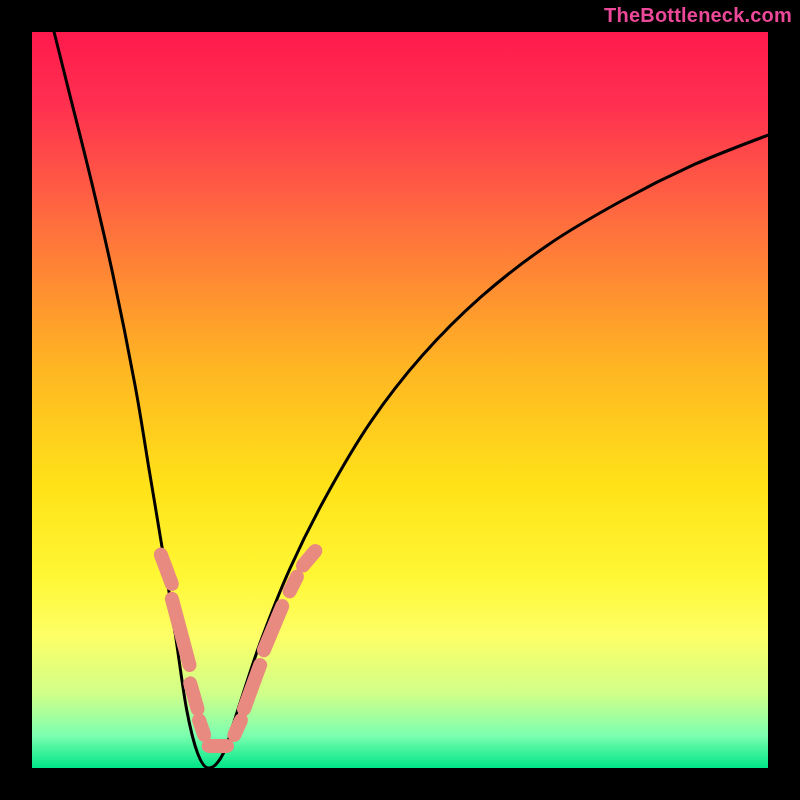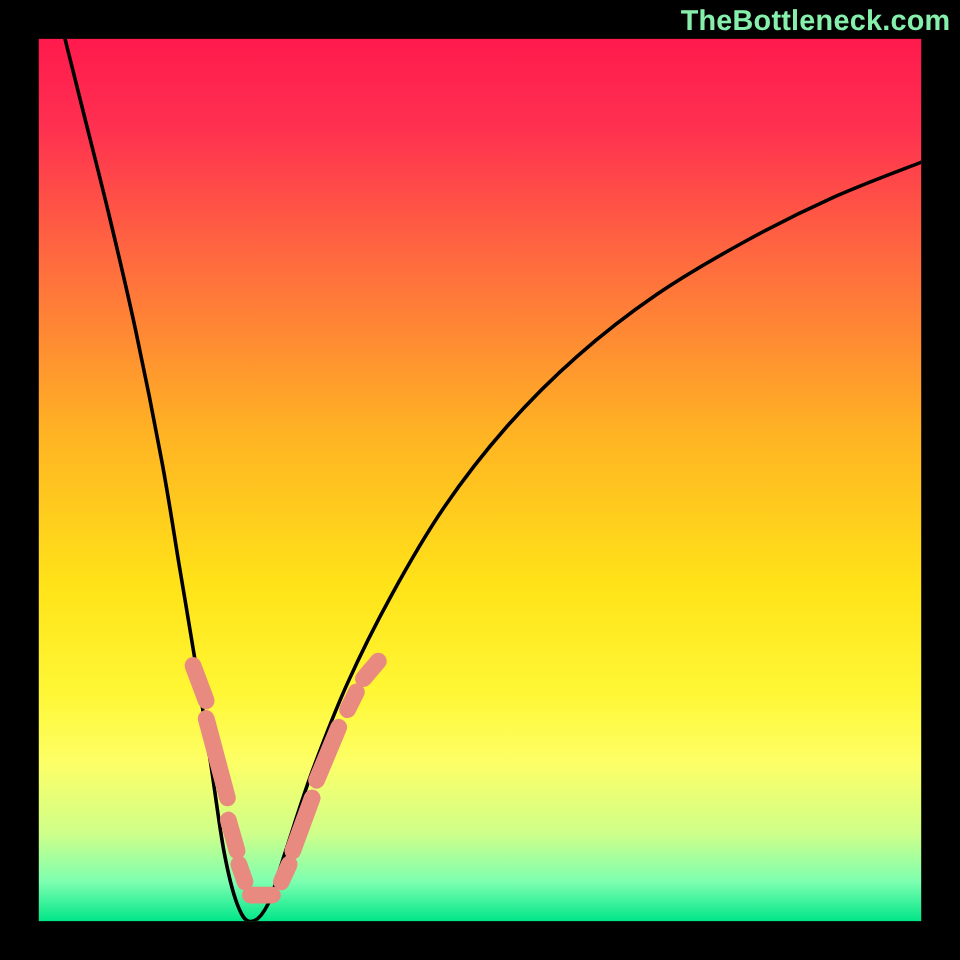--- a/index.html
+++ b/index.html
@@ -38,22 +38,22 @@
     position: absolute;
     left: 0;
     top: 0;
     width: 100%;
     height: 100%;
   }
   .watermark {
     position: absolute;
     top: 4px;
     right: 8px;
-    color: #86efac;
-    font-size: 24px;
+    color: #ec4899;
+    font-size: 20px;
     font-weight: 600;
     letter-spacing: 0.2px;
   }
 </style>
 </head>
 <body>
 
 <div class="frame">
   <div class="plot-area">
     <svg class="gradient-bg" viewBox="0 0 736 736" preserveAspectRatio="none">

